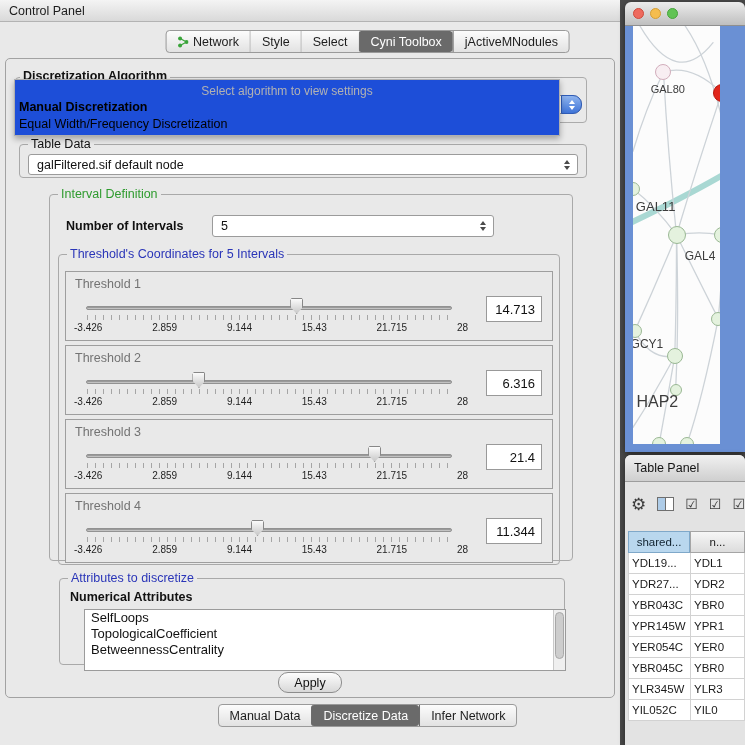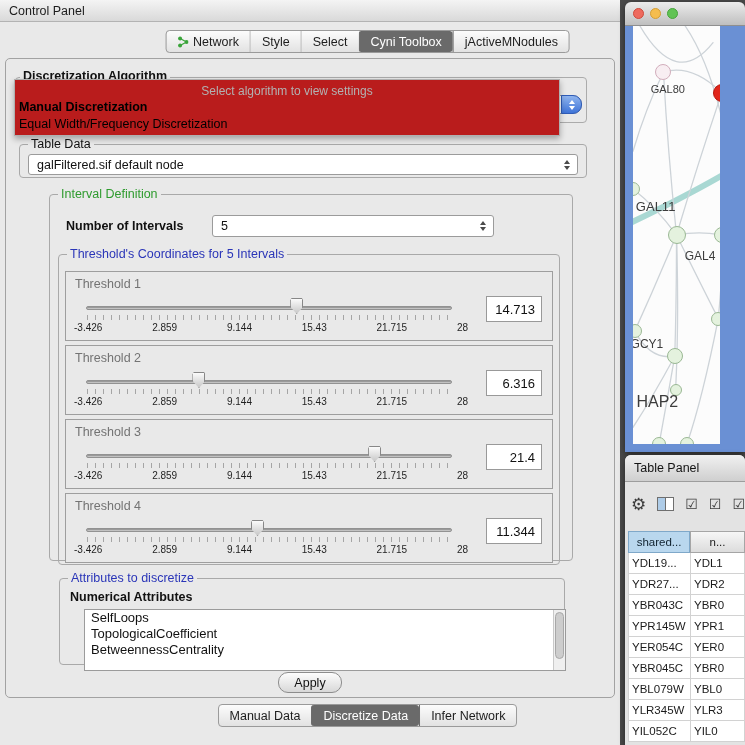--- a/index.html
+++ b/index.html
@@ -33,21 +33,21 @@
   .algo-legend { position:absolute; left:14px; top:10px; font-size:12.5px; font-weight:bold; color:#111; background:#e9e9e9; padding:0 3px; z-index:1; }
   .algo-box { position:absolute; left:9px; top:18px; width:572px; height:46px; border:1px solid #ababab; border-radius:4px; }
   .combo-hidden { position:absolute; left:16px; top:36px; width:560px; height:19px; background:#fff;
     border:1px solid #9b9b9b; border-radius:9px; z-index:2; }
   .combo-blue-cap { position:absolute; right:-1px; top:-1px; width:21px; height:19px;
     background:linear-gradient(#8fb4ee,#3f74d8); border:1px solid #2f5cb8; border-radius:0 9px 9px 0;
     display:flex; flex-direction:column; align-items:center; justify-content:center; gap:2px; }
   .wtri-up { width:0; height:0; border-left:3px solid transparent; border-right:3px solid transparent; border-bottom:4px solid #fff; }
   .wtri-dn { width:0; height:0; border-left:3px solid transparent; border-right:3px solid transparent; border-top:4px solid #fff; }
 
-  .algo-popup { position:absolute; left:8px; top:20px; width:546px; height:57px; background:#b91c1c;
+  .algo-popup { position:absolute; left:8px; top:20px; width:546px; height:57px; background:#1d4ed8;
     border:1px solid #b0b0b0; box-shadow:0 3px 6px rgba(0,0,0,.3); z-index:30; padding-top:3px; }
   .popup-placeholder { text-align:center; font-size:12px; color:#b2b2b2; height:16px; line-height:16px; }
   .popup-item { font-size:12.5px; color:#000; height:17px; line-height:17px; padding-left:4px; }
   .popup-item.bold { font-weight:bold; }
 
   fieldset { position:absolute; border:1px solid #a9a9a9; border-radius:4px; margin:0; padding:0; }
   legend { margin-left:8px; padding:0 3px; font-size:12.5px; color:#111; }
   legend.green { color:#2e9b2e; }
   legend.blue { color:#2a35b8; }
 
@@ -401,24 +401,20 @@
             </div>
             <div class="trow">
               <div class="tcell">YER054C</div>
               <div class="tcell">YER0</div>
             </div>
             <div class="trow">
               <div class="tcell">YBR045C</div>
               <div class="tcell">YBR0</div>
             </div>
             <div class="trow">
-              <div class="tcell">YBL079W</div>
-              <div class="tcell">YBL0</div>
-            </div>
-            <div class="trow">
               <div class="tcell">YLR345W</div>
               <div class="tcell">YLR3</div>
             </div>
             <div class="trow">
               <div class="tcell">YIL052C</div>
               <div class="tcell">YIL0</div>
             </div>
           </div>
       </div>
     </div>

